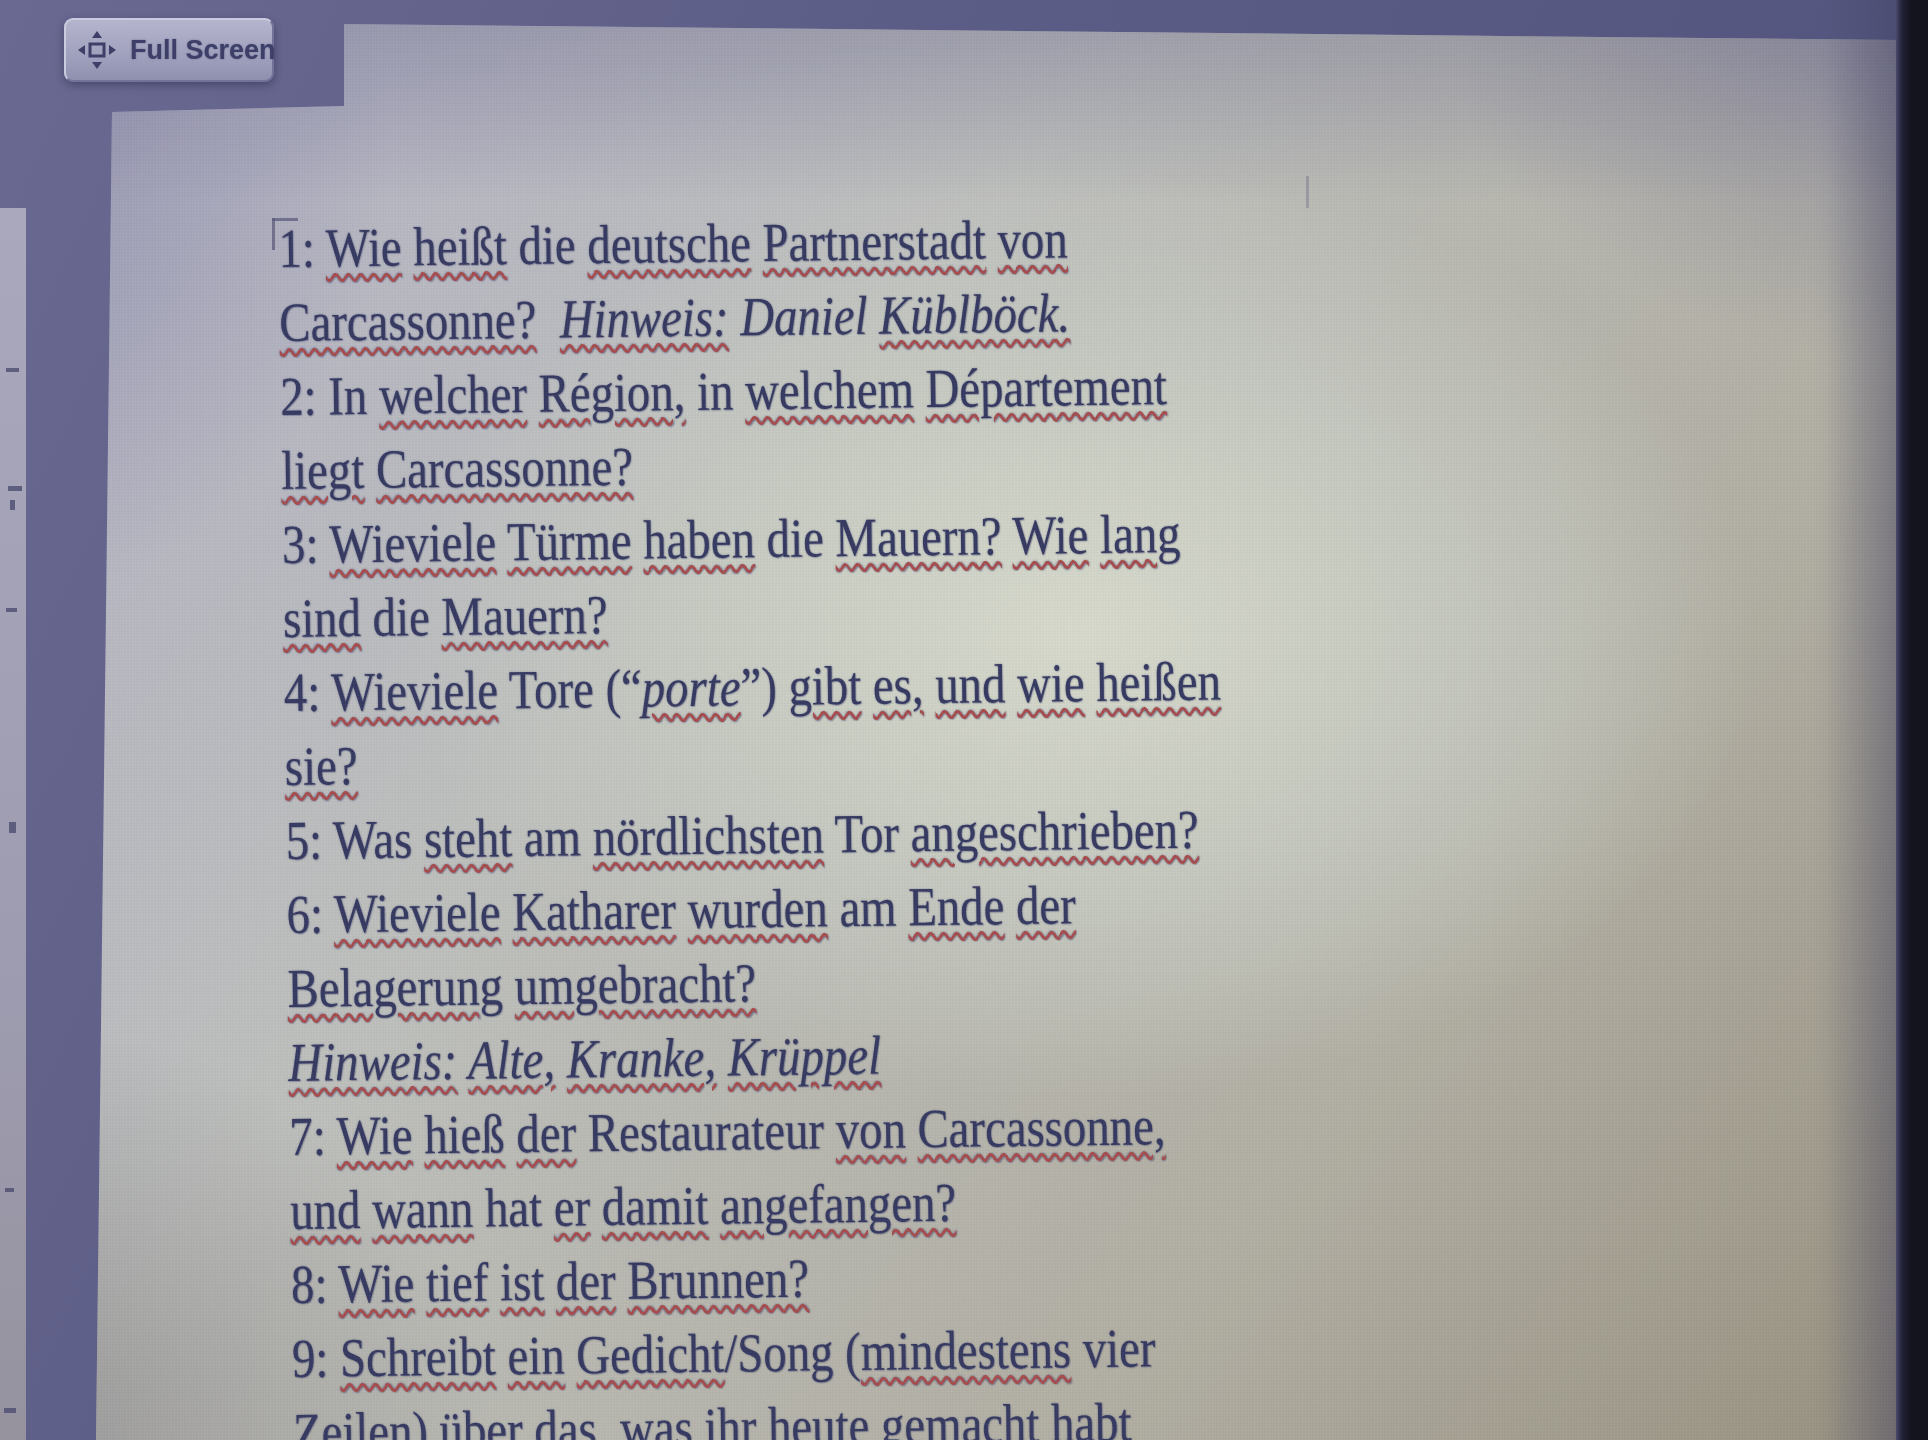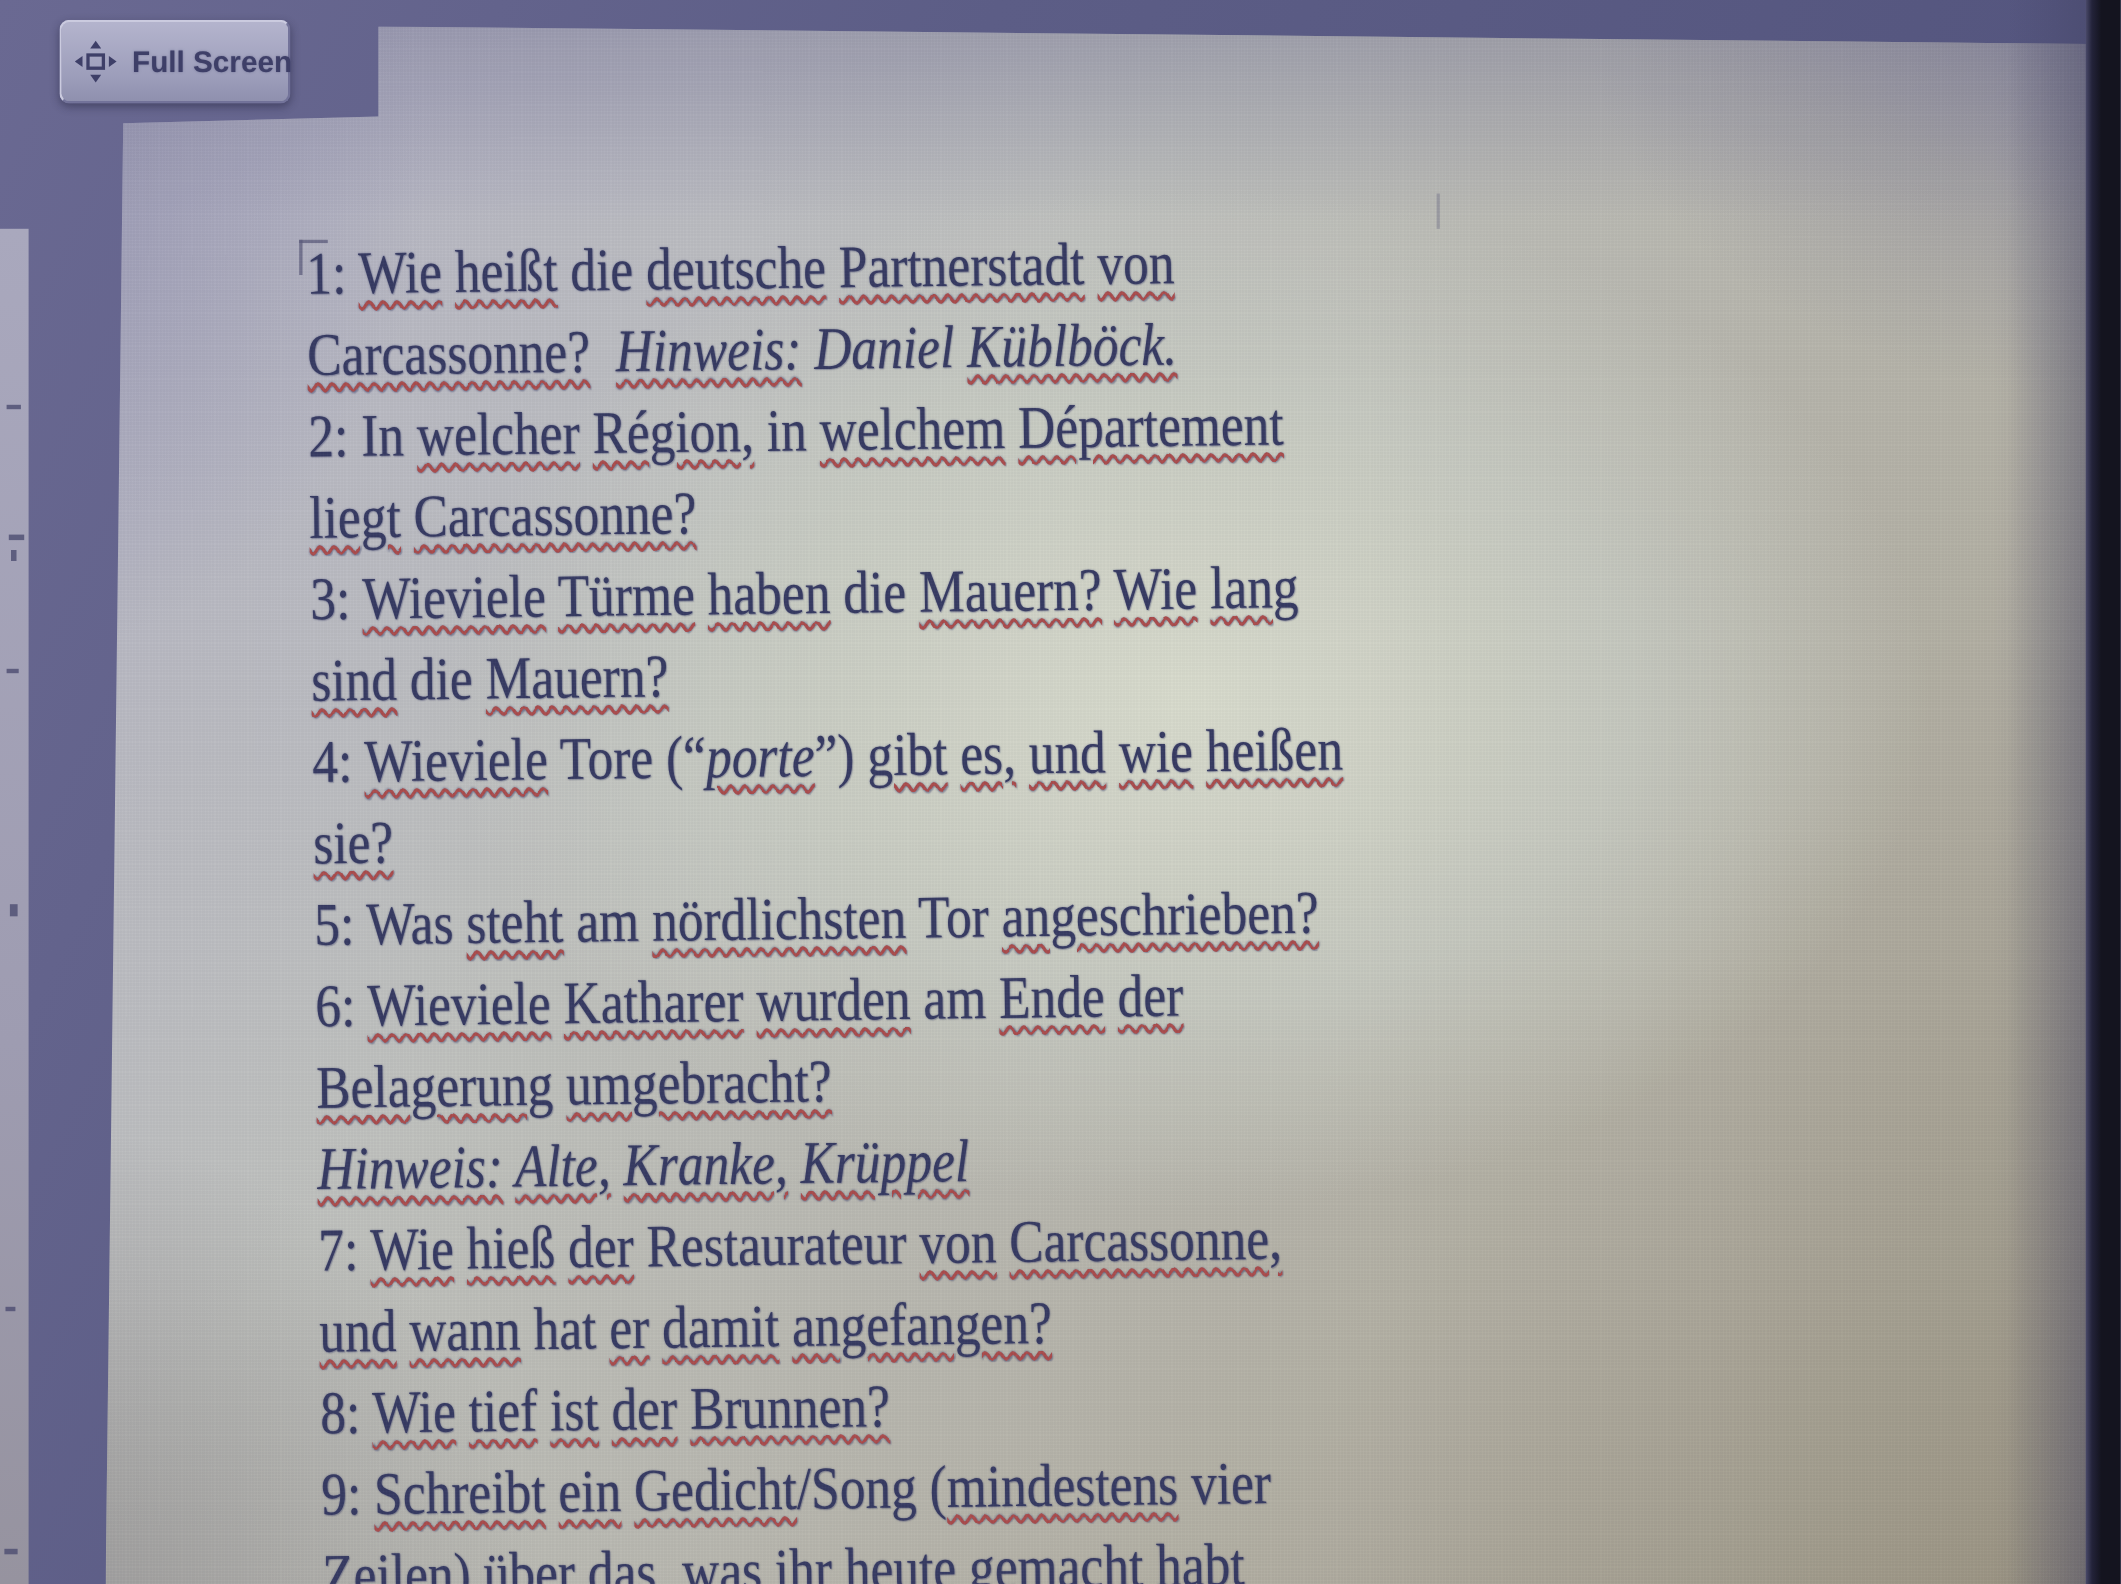--- a/index.html
+++ b/index.html
@@ -49,21 +49,21 @@
     text-decoration-thickness:2.5px;
     text-underline-offset:7px;
   }
   
   .cropmark{position:absolute;pointer-events:none;}
   .cm-h{width:26px;height:3px;background:rgba(92,92,124,.75);}
   .cm-v{width:3px;height:32px;background:rgba(92,92,124,.75);}
   .cm-faint{opacity:.45;}
   
   .fs-toolbar{
-    position:absolute;left:54px;top:18px;width:210px;height:76px;
+    position:absolute;left:64px;top:18px;width:210px;height:64px;
     background:linear-gradient(180deg,#b4b4cd 0%,#9c9dba 70%,#8f90ae 100%);
     border-style:solid;border-width:2px;
     border-color:#cbcbdf #73739a #73739a #cbcbdf;
     border-radius:9px;
     box-shadow:0 3px 8px rgba(30,30,55,.45);
     display:flex;align-items:center;gap:12px;padding:0 10px;
     box-sizing:border-box;
   }
   .fs-label{
     font-family:"Liberation Sans","DejaVu Sans",sans-serif;

